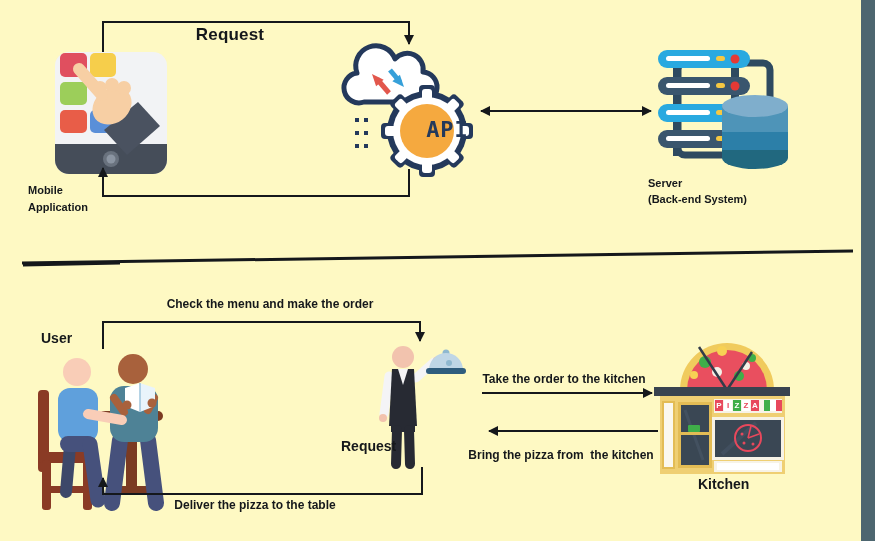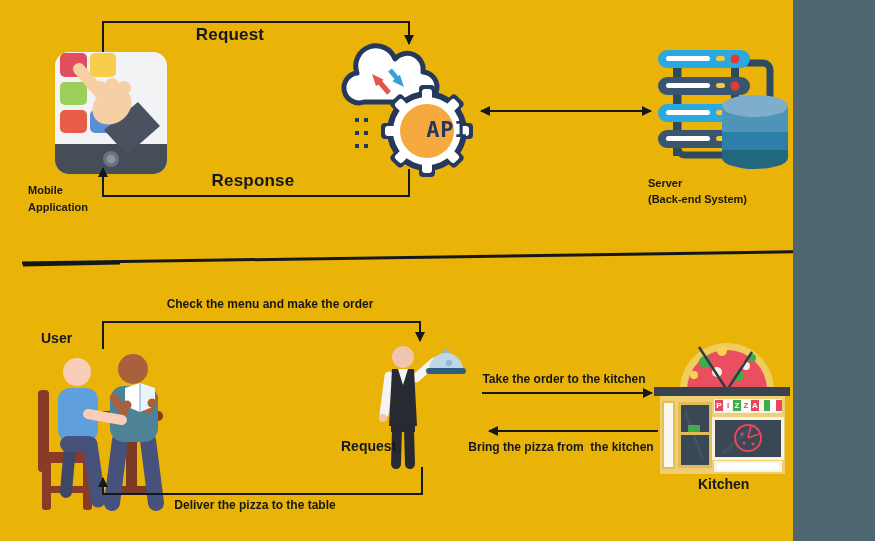--- a/index.html
+++ b/index.html
@@ -1,24 +1,24 @@
 <!DOCTYPE html>
 <html><head>
 <meta charset="utf-8">
 <style>
   html,body{margin:0;padding:0;background:#4D6670;}
   body{font-family:"Liberation Sans",sans-serif;}
-  .canvas{position:relative;width:793px;height:541px;background:#eab308;overflow:hidden;}
+  .canvas{position:relative;width:861px;height:541px;background:#fef9c3;overflow:hidden;}
   .art{position:absolute;left:0;top:0;}
   .lbl{position:absolute;color:#15181B;white-space:nowrap;}
   .big{font-size:17px;font-weight:800;text-align:center;letter-spacing:.2px;}
   .name{font-size:14px;font-weight:700;}
   .sub{font-size:11px;font-weight:600;line-height:17px;}
   .small{font-size:12px;font-weight:700;text-align:center;}
-  .pre{white-space:pre;}
+  .pre{white-space:pre;margin-top:8px;}
   .api-badge{position:absolute;left:399px;top:117px;width:57px;text-align:center;
     font-family:"DejaVu Sans Mono",monospace;font-size:22px;font-weight:700;
     color:#24395B;letter-spacing:1px;margin-left:20px;}
   .pizza-sign{position:absolute;left:715px;top:400px;display:flex;gap:1px;}
   .pizza-sign .tile{display:block;width:8px;height:11px;font-size:8px;font-weight:700;
     line-height:11px;text-align:center;font-family:"Liberation Sans",sans-serif;}
   .bg-red{background:#E8485C;color:#FFFFFF;}
   .bg-white{background:#FFFFFF;color:#E8485C;}
   .bg-green{background:#3FAE49;color:#FFFFFF;}
   .flag{position:absolute;left:764px;top:400px;width:18px;height:11px;display:flex;}
@@ -234,21 +234,20 @@
       <line x1="22" y1="263" x2="853" y2="251" stroke-width="3"></line>
       <line x1="23" y1="265" x2="120" y2="263" stroke-width="3"></line>
       <polyline points="103,349 103,322 420,322 420,341" marker-end="url(#ah)"></polyline>
       <polyline points="422,467 422,494 103,494 103,478" marker-end="url(#ah)"></polyline>
       <line x1="482" y1="393" x2="652" y2="393" marker-end="url(#ah)"></line>
       <line x1="658" y1="431" x2="489" y2="431" marker-end="url(#ah)"></line>
     </g>
   </svg>
 
   <div class="lbl big" style="left:160px;top:25px;width:140px;">Request</div>
-  <div class="lbl big" style="left:183px;top:171px;width:140px;">Response</div>
 
   <div class="api-badge">API</div>
 
   <div class="lbl sub" style="left:28px;top:182px;">
     <div>Mobile</div>
     <div>Application</div>
   </div>
 
   <div class="lbl sub" style="left:648px;top:176px;line-height:15.5px;">
     <div>Server</div>

